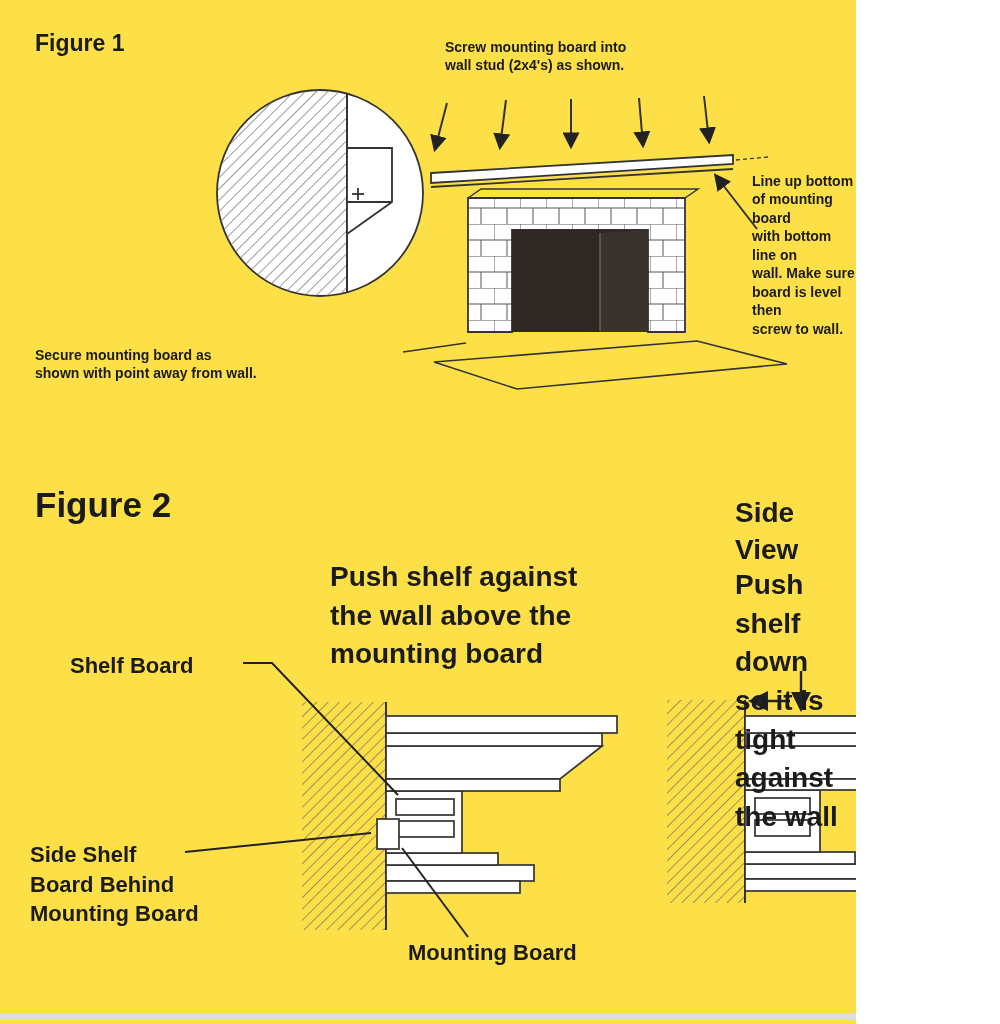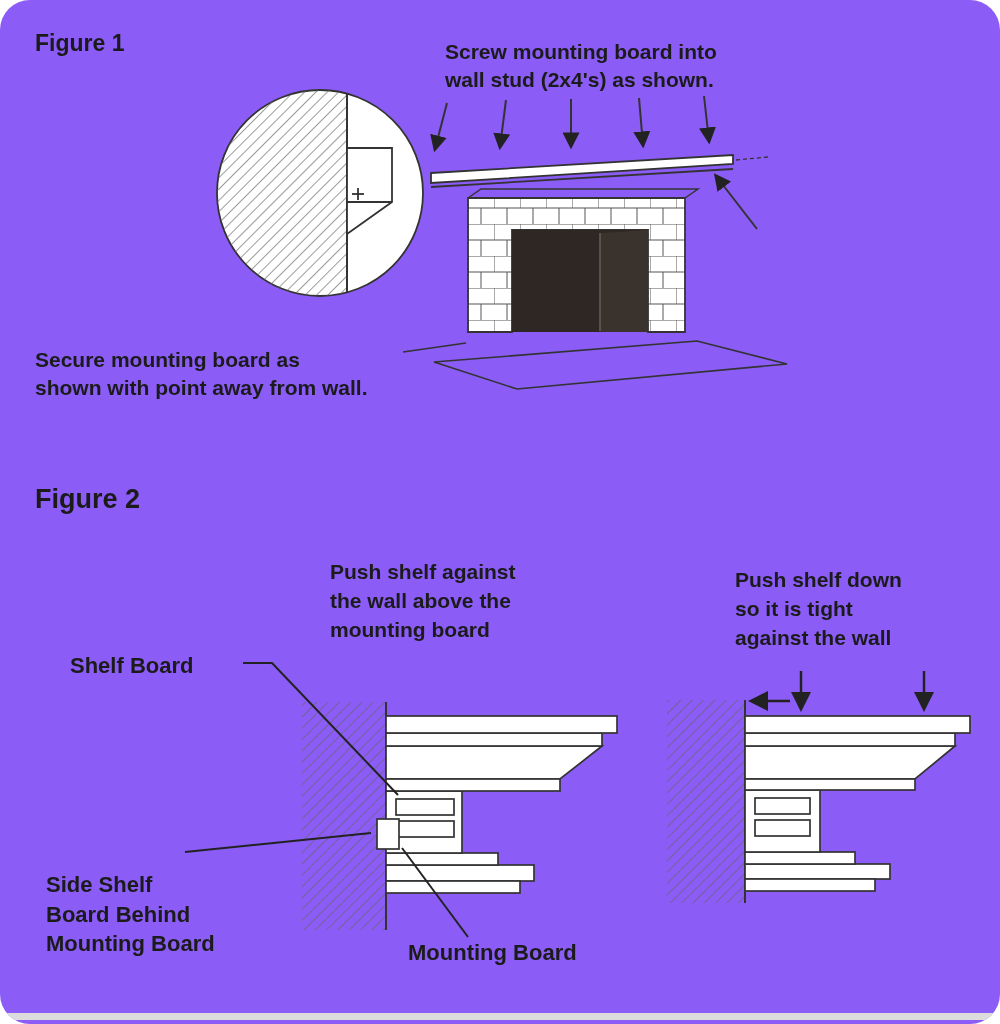--- a/index.html
+++ b/index.html
@@ -1,35 +1,34 @@
 <!DOCTYPE html>
 <html><head>
 <meta charset="utf-8">
 <style>
   html,body{margin:0;padding:0;background:#ffffff;}
   #sheet{
     position:relative;
-    width:1000px;height:1024px;
-    background:#8b5cf6;
+    width:856px;height:1024px;
+    background:#fde047;
     font-family:"Liberation Sans", sans-serif;
     overflow:hidden;
-    border-radius:30px;
   }
   .note{
     position:absolute;
     font-weight:bold;
     color:#1b1b1b;
     white-space:pre-line;
     line-height:1.32;
   }
   .fig-title{ font-size:23px; }
-  .fig-title-lg{ font-size:27px; }
+  .fig-title-lg{ font-size:35px; }
   .side-view-title{ font-size:28px; }
-  .note-sm{ font-size:21px; }
-  .note-md{ font-size:21px; line-height:1.38; }
+  .note-sm{ font-size:14px; }
+  .note-md{ font-size:28px; line-height:1.38; }
   .label-lg{ font-size:22px; line-height:1.35; }
   svg{ position:absolute; left:0; top:0; }
   .bottom-edge{
     position:absolute; left:0; top:1013px; width:1000px; height:7px;
     background:#dcdcdc;
   }
 </style>
 </head>
 <body>
 
@@ -145,37 +144,44 @@
       </g>
     </g>
   </svg>
 
   <div class="note fig-title" style="left:35px; top:28px;">Figure 1</div>
 
 
   <div class="note note-sm" style="left:445px; top:38px;">Screw mounting board into
 wall stud (2x4's) as shown.</div>
 
+  <div class="note note-sm" style="left:752px; top:172px;">Line up bottom
+of mounting board
+with bottom line on
+wall. Make sure
+board is level then
+screw to wall.</div>
 
   <div class="note note-sm" style="left:35px; top:318px;margin-top:28px;">Secure mounting board as
 shown with point away from wall.</div>
 
   <div class="note fig-title-lg" style="left:35px; top:482px;">Figure 2</div>
 
+  <div class="note side-view-title" style="left:735px; top:495px;">Side View</div>
 
   <div class="note note-md" style="left:330px; top:558px;">Push shelf against
 the wall above the
 mounting board</div>
 
   <div class="note note-md" style="left:735px; top:558px;margin-top:8px;">Push shelf down
 so it is tight
 against the wall</div>
 
   <div class="note label-lg" style="left:70px; top:651px;">Shelf Board</div>
 
-  <div class="note label-lg" style="left:46px; top:840px;margin-top:30px;">Side Shelf
+  <div class="note label-lg" style="left:30px; top:840px;">Side Shelf
 Board Behind
 Mounting Board</div>
 
   <div class="note label-lg" style="left:408px; top:938px;">Mounting Board</div>
 
   <div class="bottom-edge"></div>
 </div>
 
 </body></html>

